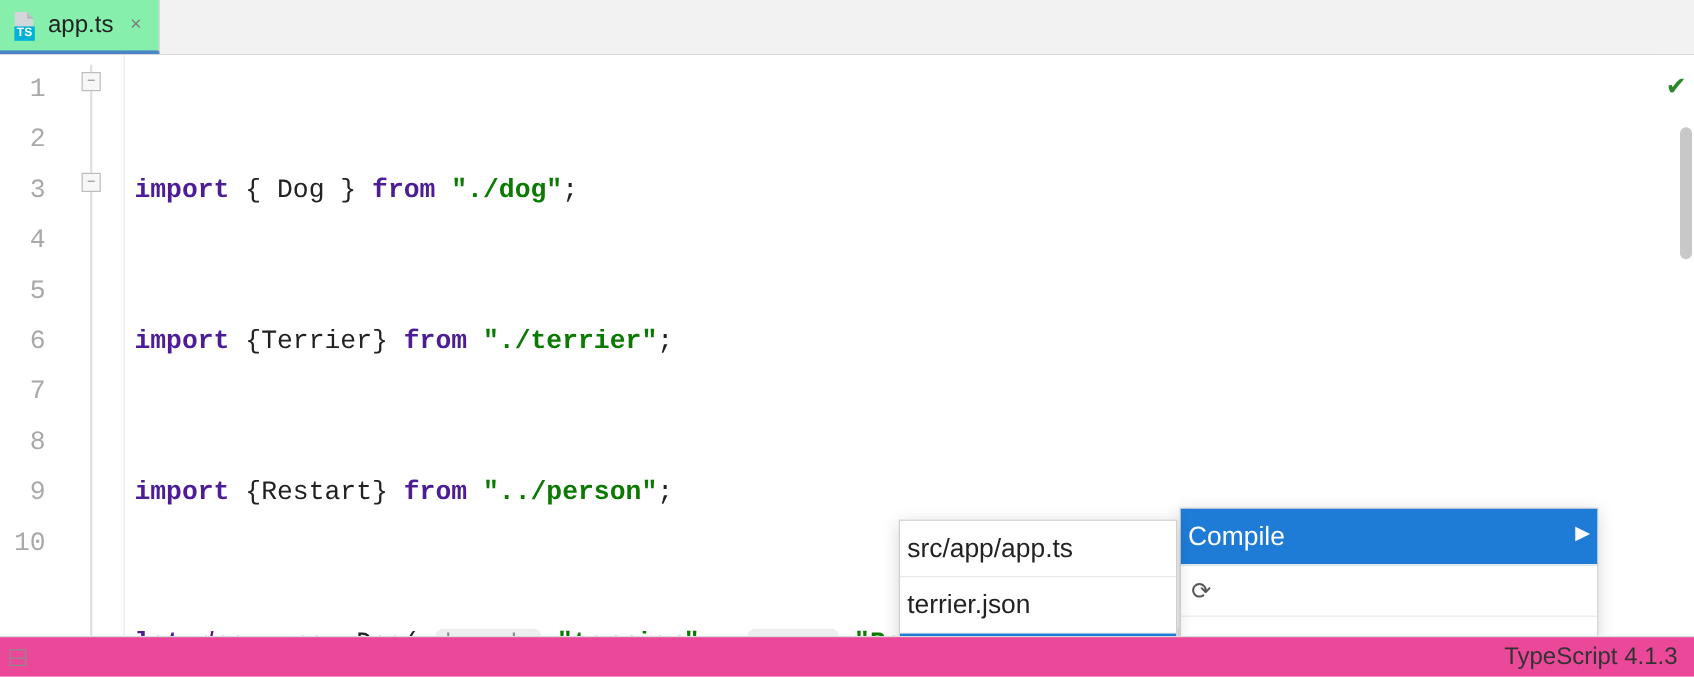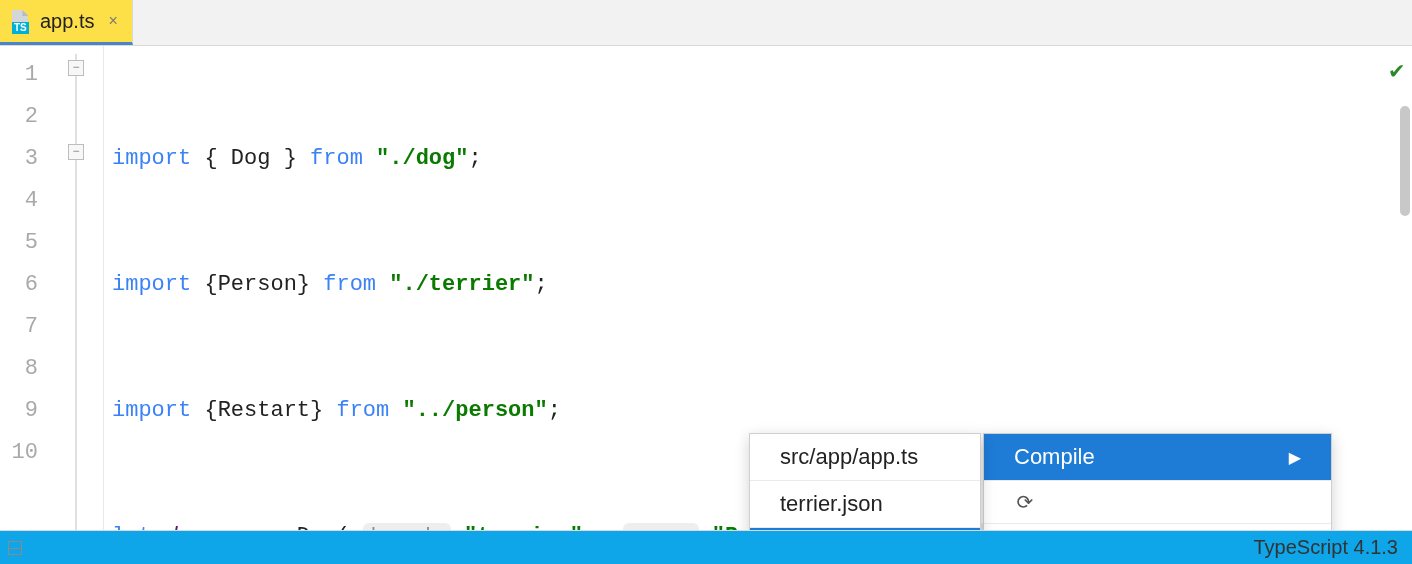--- a/index.html
+++ b/index.html
@@ -1,65 +1,65 @@
 <!DOCTYPE html>
 <html><head>
 <meta charset="utf-8">
 <style>
 * { margin: 0; padding: 0; box-sizing: border-box; }
 html, body { width: 1412px; height: 564px; font-family: Menlo, Consolas, "Courier New", monospace; background: #fff; overflow: hidden; }
 .root { display: flex; flex-direction: column; height: 100%; }
 
 
 .tabbar { height: 46px; background: #f2f2f2; border-bottom: 1px solid #d9d9d9; display: flex; align-items: stretch; }
-.tab { display: flex; align-items: center; background: #fde047; border-right: 1px solid #d9d9d9; padding: 0 14px 0 10px; font-family: -apple-system, "Segoe UI", Arial, sans-serif; font-size: 20px; color: #222; position: relative; border-bottom: 3px solid #4a86c7; gap: 8px; }
+.tab { display: flex; align-items: center; background: #86efac; border-right: 1px solid #d9d9d9; padding: 0 14px 0 10px; font-family: -apple-system, "Segoe UI", Arial, sans-serif; font-size: 20px; color: #222; position: relative; border-bottom: 3px solid #4a86c7; gap: 8px; }
 .tab .file-icon { width: 22px; height: 22px; position: relative; }
 .file-icon .pg { position:absolute; left:2px; top:0; width:16px; height:22px; background:#d4d7da; clip-path: polygon(0 0, 70% 0, 100% 30%, 100% 100%, 0 100%); }
 .file-icon .fold { position:absolute; left:12.4px; top:0; width:6px; height:6px; background:#b6bcc1; clip-path: polygon(0 0, 100% 100%, 0 100%); }
 .file-icon .badge { position:absolute; left:2px; bottom:-2px; font-size:10px; font-weight:700; background:#00B0D8; color:#fff; padding:0 2px; line-height:12px; font-family:Arial,sans-serif; }
 .tab .close { color:#7a7a7a; font-size:16px; margin-left:6px; }
 
 
 .editor { flex: 1; display: flex; position: relative; overflow: hidden; background:#fff; }
 .gutter { width: 52px; background: #fff; border-right: 0; text-align: right; color:#A9A9A9; font-size:22px; padding-top:8px; }
 .gutter .ln { height:42px; line-height:42px; padding-right:14px; }
 .fold-col { width: 52px; position:relative; border-right:1px solid #e8e8e8; }
 .fold-mark { position:absolute; left:16px; width:16px; height:16px; border:1px solid #bdbdbd; background:#f7f7f7; font-size:12px; line-height:12px; text-align:center; color:#8a8a8a; font-family:Arial,sans-serif;}
 .fold-line { position:absolute; left:23px; top:8px; bottom:0; width:2px; background:#e0e0e0; }
 .code { flex:1; font-size:22px; line-height:42px; padding:8px 0 0 8px; white-space:pre; color:#222; position:relative; }
 .code .row { height:42px; }
-.kw { color:#3b82f6; font-weight:400;text-align:center; }
+.kw { color:#4c1d95; font-weight:700;text-align:center; }
 .ident { color:#660E7A; font-style:italic; }
 .str { color:#0A7A00; font-weight:600; }
 .num { color:#1750EB; }
 .hint { background:#eeeeee; border-radius:6px; padding:2px 8px; color:#8a8a8a; font-size:20px; }
 .plain { color:#222; }
 
 
 .rgutter { width:34px; background:#fff; position:relative; }
 .check { position:absolute; top:10px; right:8px; color:#2a8a2a; font-size:24px; }
 .scroll-thumb { position:absolute; right:2px; top:60px; width:10px; height:110px; background:#c8c8c8; border-radius:5px; }
 
 
-.status { height:34px; background:#0ea5e9; border-top:1px solid #d9d9d9; display:flex; align-items:center; font-family:-apple-system,"Segoe UI",Arial,sans-serif; font-size:20px; color:#333; }
+.status { height:34px; background:#ec4899; border-top:1px solid #d9d9d9; display:flex; align-items:center; font-family:-apple-system,"Segoe UI",Arial,sans-serif; font-size:20px; color:#333; }
 .status .sq { width:14px; height:14px; border:1px solid #8a8a8a; margin-left:8px; position:relative; }
 .status .sq::after { content:""; position:absolute; left:0; right:0; top:50%; height:1px; background:#8a8a8a; }
 .status .sp { flex:1; }
 .status .ts { padding-right:14px; }
 
 
 .menu { position:absolute; background:#fff; border:1px solid #cfcfcf; box-shadow:0 4px 14px rgba(0,0,0,0.18); font-family:-apple-system,"Segoe UI",Arial,sans-serif; font-size:22px; color:#222; }
-.menu .mi { padding:10px 30px; border-bottom:1px solid #eaeaea; display:flex; align-items:center; gap:10px; white-space:nowrap; }
+.menu .mi { padding:10px 6px; border-bottom:1px solid #eaeaea; display:flex; align-items:flex-start; gap:10px; white-space:nowrap; }
 .menu .mi:last-child { border-bottom:none; }
 .menu .mi.sel { background:#1e7bd6; color:#fff; }
 .menu .mi .arrow { margin-left:auto; font-size:16px; }
 .menu .mi .ic { width:22px; height:22px; display:inline-flex; align-items:center; justify-content:center; color:#555; font-size:20px; }
 
 .menu1 { left:749px; top:387px; width:232px; }
-.menu2 { left:983px; top:387px; width:349px; }
+.menu2 { left:983px; top:377px; width:349px; }
 </style>
 </head>
 <body>
 <div class="root">
 
 <div class="tabbar">
   <div class="tab">
     <span class="file-icon">
       <span class="pg"></span>
           <span class="fold"></span>
@@ -83,21 +83,21 @@
     <div class="ln">9</div>
     <div class="ln">10</div>
   </div>
   <div class="fold-col">
     <div class="fold-line"></div>
     <div class="fold-mark" style="top:14px">−</div>
     <div class="fold-mark" style="top:98px">−</div>
   </div>
   <div class="code">
     <div class="row"><span class="kw">import</span><span> { </span><span class="plain">Dog</span><span> } </span><span class="kw">from</span><span> </span><span class="str">"./dog"</span><span>;</span></div>
-    <div class="row"><span class="kw">import</span><span> </span><span>{</span><span class="plain">Person</span><span>} </span><span class="kw">from</span><span> </span><span class="str">"./terrier"</span><span>;</span></div>
+    <div class="row"><span class="kw">import</span><span> </span><span>{</span><span class="plain">Terrier</span><span>} </span><span class="kw">from</span><span> </span><span class="str">"./terrier"</span><span>;</span></div>
     <div class="row"><span class="kw">import</span><span> </span><span>{</span><span class="plain">Restart</span><span>} </span><span class="kw">from</span><span> </span><span class="str">"../person"</span><span>;</span></div>
     <div class="row"><span class="kw">let</span><span> </span><span class="ident">dog</span><span> = </span><span class="kw">new</span><span> </span><span class="plain">Dog</span><span>( </span><span class="hint">breed:</span><span> </span><span class="str">"terrier"</span><span>,  </span><span class="hint">name:</span><span> </span><span class="str">"Bob"</span><span>,  </span><span class="hint">age:</span><span> </span><span class="num">10</span><span>, </span><span class="hint">owner:</span><span> </span><span class="str">"Smith"</span><span>);</span></div>
     
     
     
     
     
   </div>
   <div class="rgutter">
     <span class="check">✔</span>

